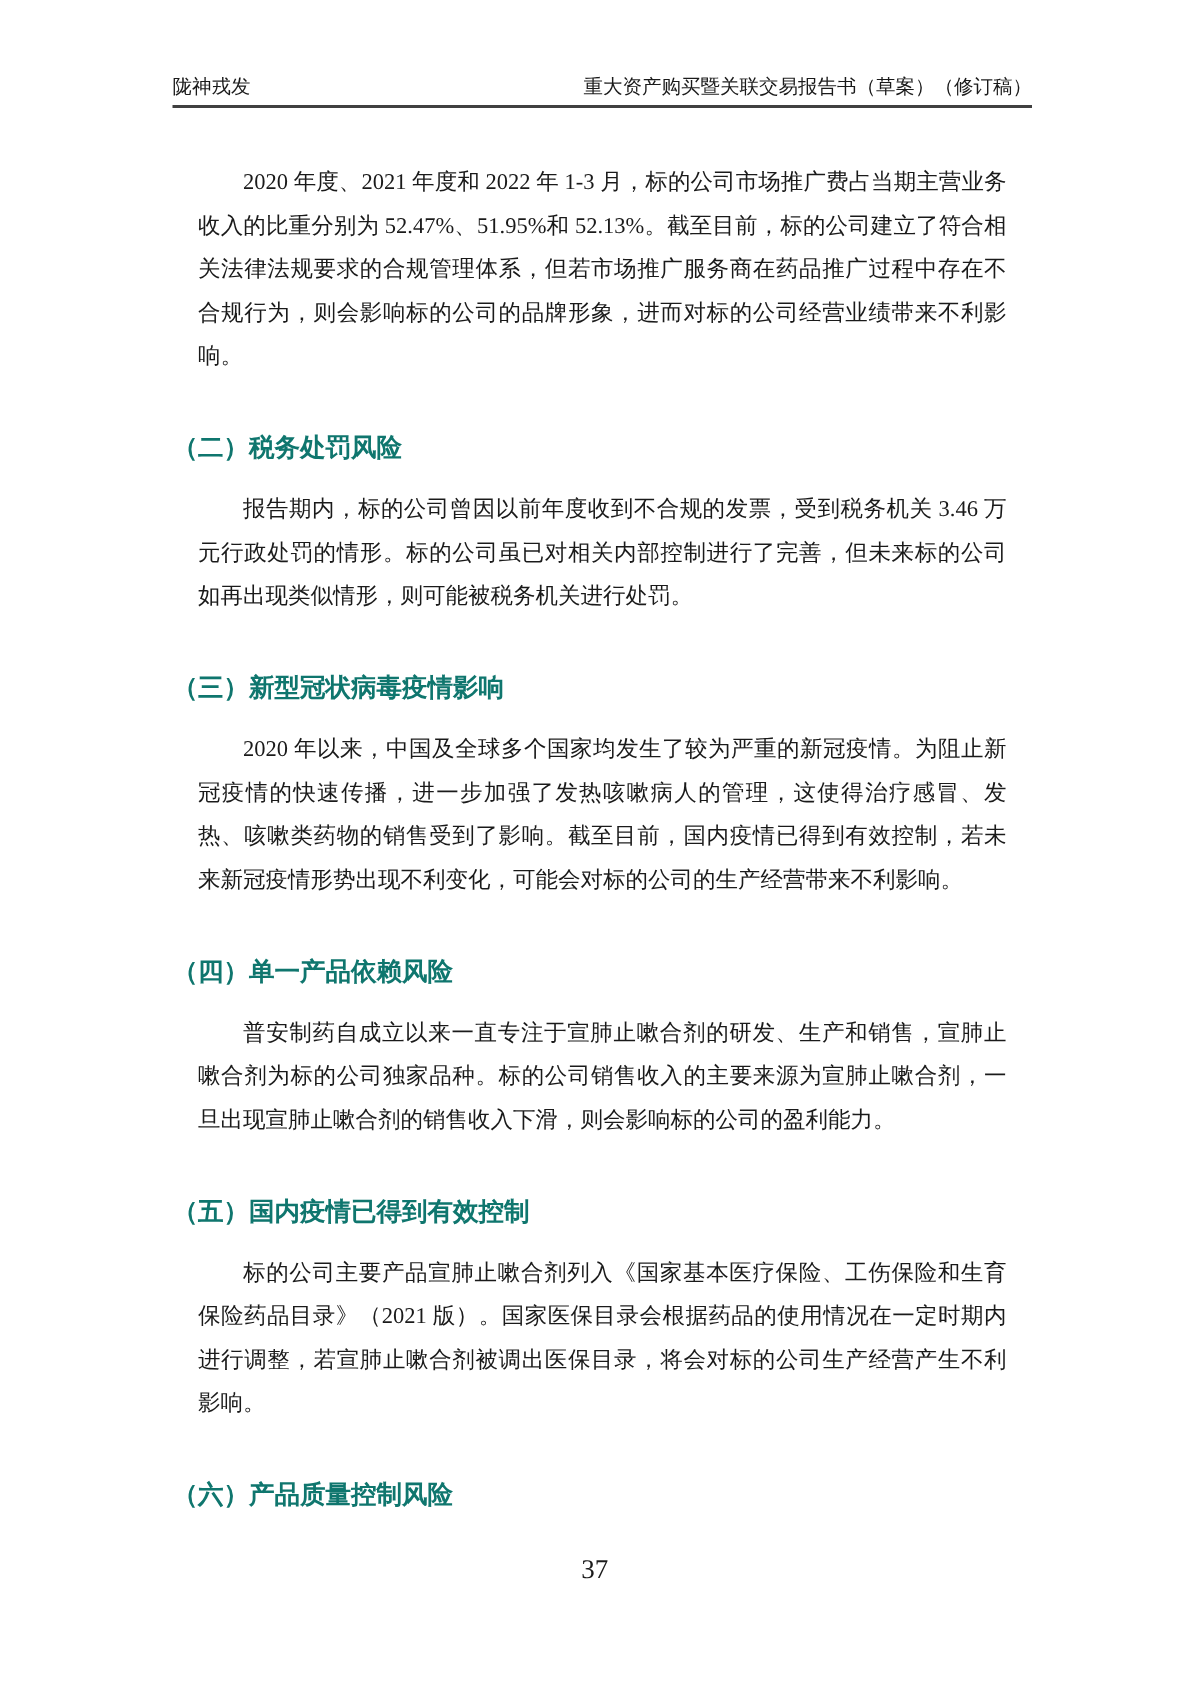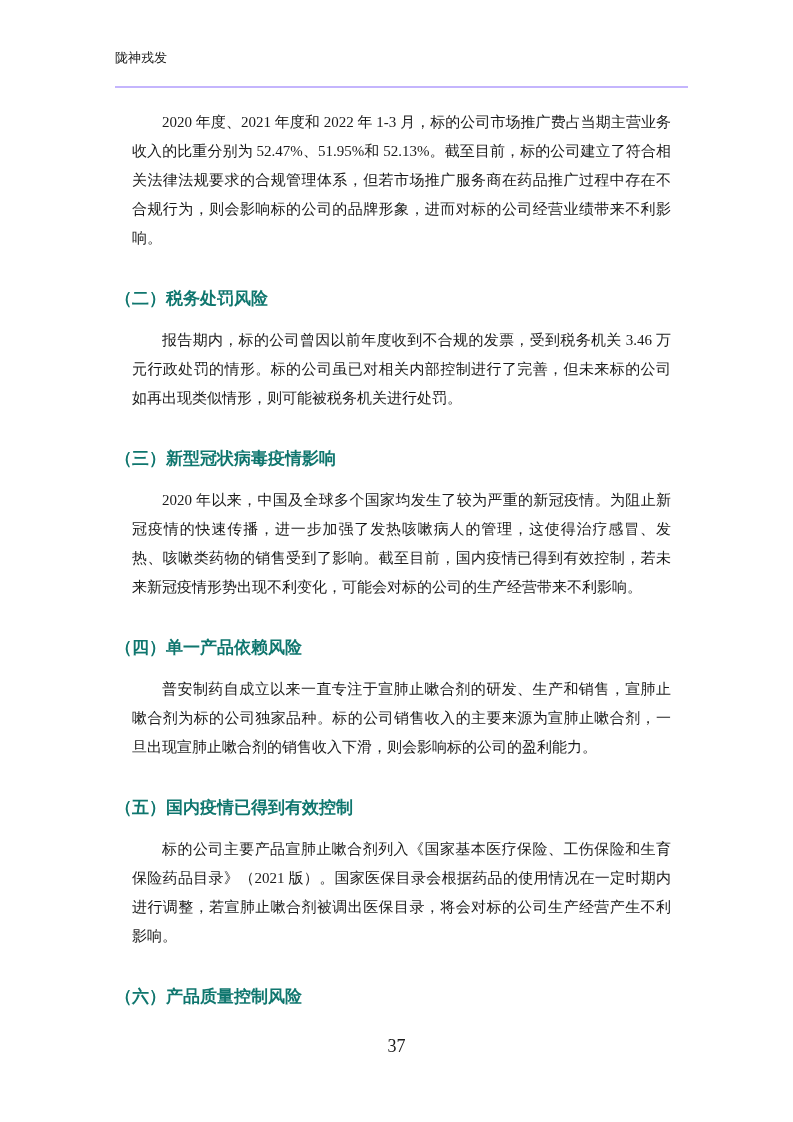--- a/index.html
+++ b/index.html
@@ -19,22 +19,22 @@
   .page-header {
     position: absolute;
     top: 50px;
     left: 115px;
     width: 573px;
     display: flex;
     justify-content: space-between;
     align-items: center;
     font-size: 13px;
     line-height: 16px;
-    padding-bottom: 20px;
-    border-bottom: 2px solid #c4b5fd;
+    padding-bottom: 4px;
+    border-bottom: 2px solid #404040;
   }
   .page-header .hdr-left { white-space: nowrap; }
   .page-header .hdr-right { white-space: nowrap; }
   .doc-body {
     position: absolute;
     top: 91px;
     left: 115px;
     width: 573px;
   }
   .body-para {
@@ -63,20 +63,21 @@
     line-height: 16px;
   }
 </style>
 </head>
 <body>
 
 <div class="page">
 
   <header class="page-header">
     <span class="hdr-left">陇神戎发</span>
+    <span class="hdr-right">重大资产购买暨关联交易报告书（草案）（修订稿）</span>
   </header>
 
   <main class="doc-body">
 
     <p class="body-para">2020 年度、2021 年度和 2022 年 1-3 月，标的公司市场推广费占当期主营业务收入的比重分别为 52.47%、51.95%和 52.13%。截至目前，标的公司建立了符合相关法律法规要求的合规管理体系，但若市场推广服务商在药品推广过程中存在不合规行为，则会影响标的公司的品牌形象，进而对标的公司经营业绩带来不利影响。</p>
 
     <h2 class="section-heading">（二）税务处罚风险</h2>
     <p class="body-para">报告期内，标的公司曾因以前年度收到不合规的发票，受到税务机关 3.46 万元行政处罚的情形。标的公司虽已对相关内部控制进行了完善，但未来标的公司如再出现类似情形，则可能被税务机关进行处罚。</p>
 
     <h2 class="section-heading">（三）新型冠状病毒疫情影响</h2>

